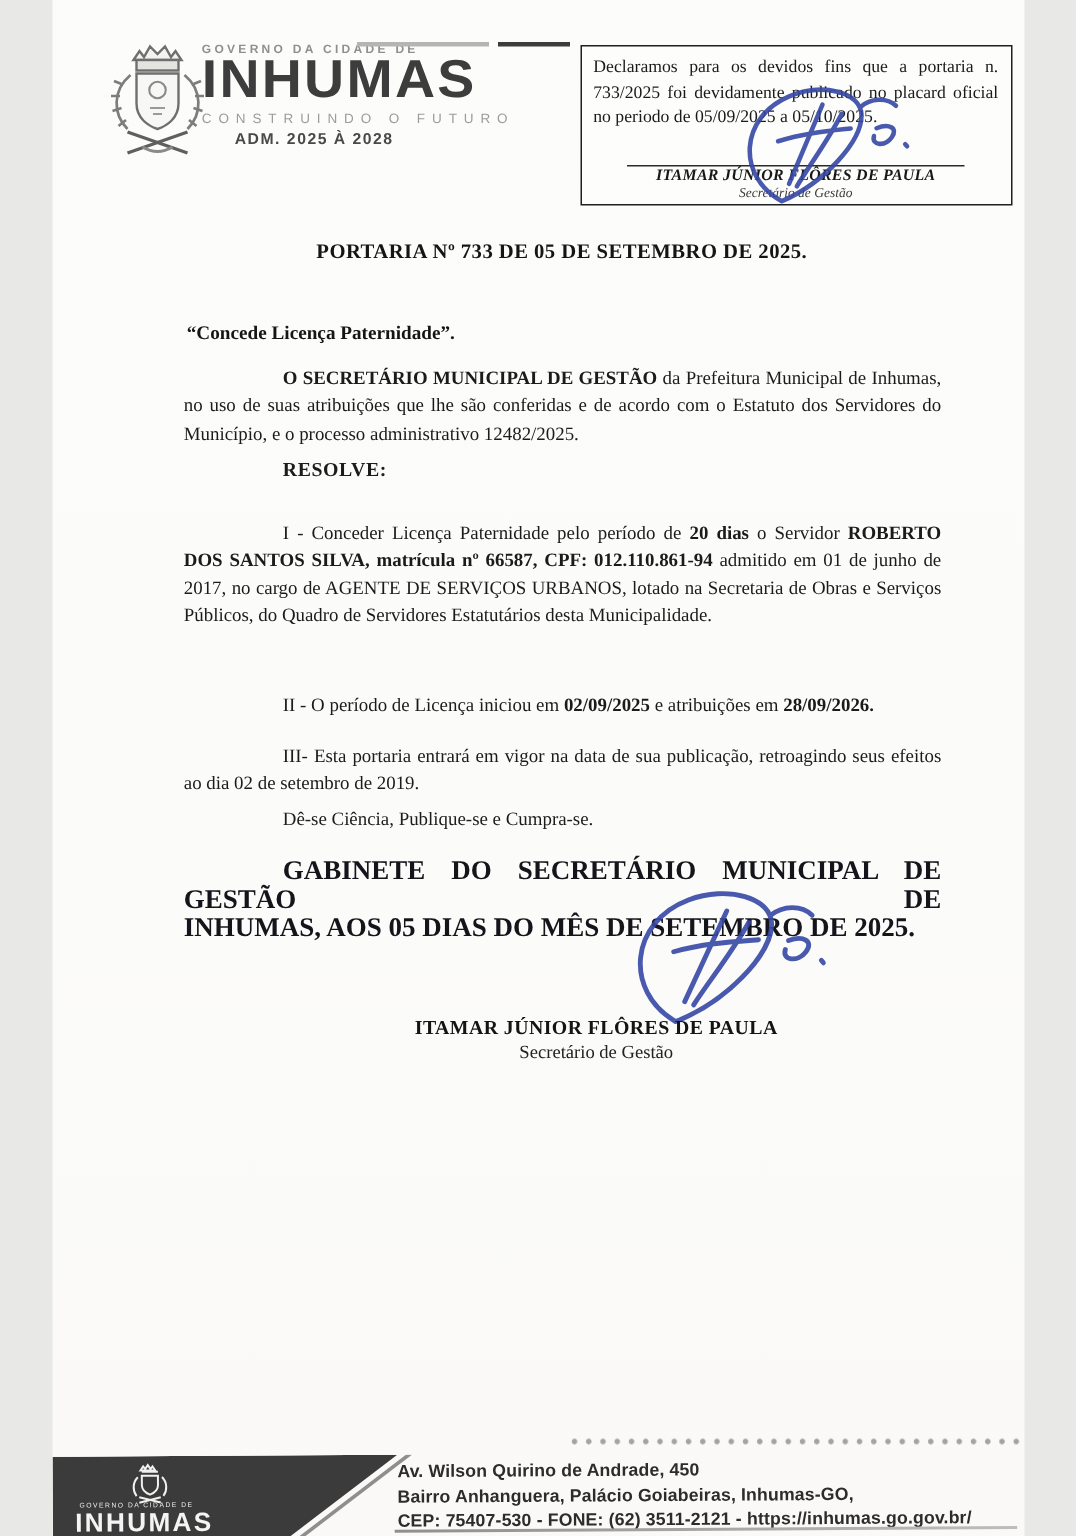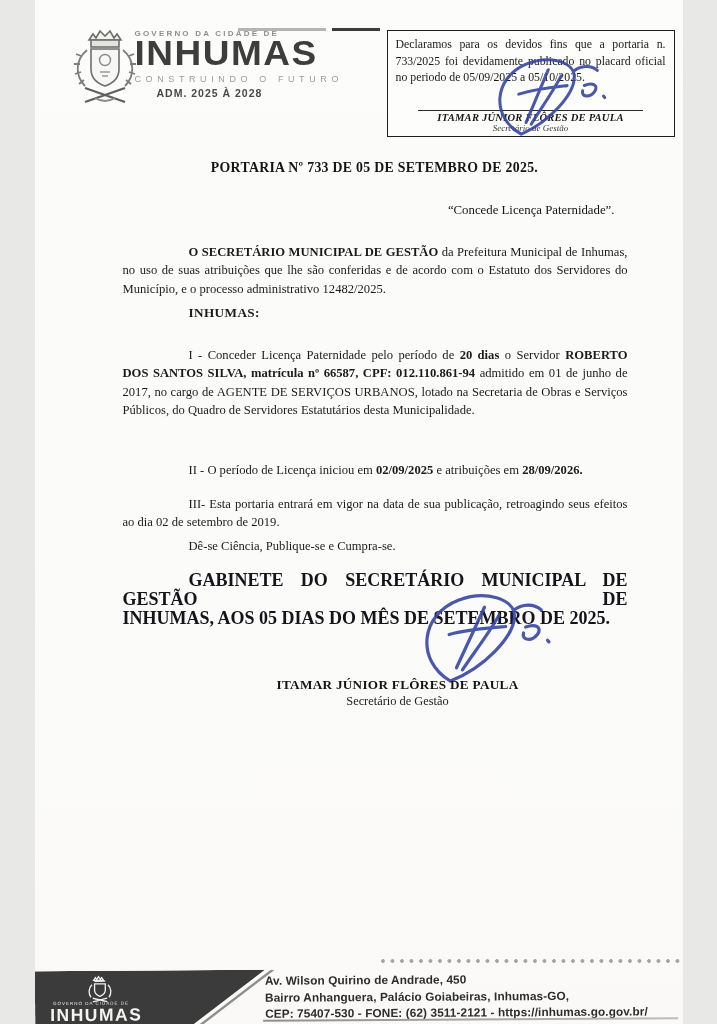--- a/index.html
+++ b/index.html
@@ -28,22 +28,22 @@
   .stamp-text{font-size:11.8px;line-height:16.5px;text-align:justify;color:#1a1a1a;}
   .stamp-signblock{position:absolute;left:0;bottom:3px;width:100%;text-align:center;}
   .stamp-rule{width:225px;margin:0 auto 1px auto;border-top:1.4px solid #2a2a2a;}
   .stamp-name{font-size:10.6px;font-weight:bold;font-style:italic;color:#181818;letter-spacing:.2px;}
   .stamp-role{font-size:9px;font-style:italic;color:#3a3a3a;}
   .sig-small{position:absolute;left:78px;top:24px;pointer-events:none;}
 
   
   .doc-title{position:absolute;left:60px;top:160px;width:560px;text-align:center;
     font-weight:bold;font-size:13.8px;letter-spacing:.3px;color:#151515;}
-  .doc-subject{position:absolute;left:90px;top:203px;width:490px;text-align:right;
-    font-weight:normal;font-size:12.8px;color:#151515;}
+  .doc-subject{position:absolute;left:90px;top:215px;width:490px;text-align:left;
+    font-weight:bold;font-size:12.8px;color:#151515;}
   .par{position:absolute;left:88px;width:505px;font-size:12.6px;line-height:18.6px;
     text-align:justify;color:#1b1b1b;}
   .indent{text-indent:66px;}
   .b{font-weight:bold;}
   .resolve{position:absolute;left:154px;top:305px;font-weight:bold;font-size:13.2px;letter-spacing:.4px;}
   .closing{position:absolute;left:154px;top:539px;font-size:12.6px;}
   .cabinet{position:absolute;left:88px;top:571px;width:505px;font-weight:bold;font-size:18px;line-height:19px;color:#14141a;}
   .cab1{display:block;text-indent:66px;text-align:justify;text-align-last:justify;}
   .cab2{display:block;}
   .signer{position:absolute;left:88px;top:677px;width:550px;text-align:center;}
@@ -130,21 +130,21 @@
         <path d="M198,56 l2 2"></path>
       </g>
     </svg>
   </div>
 
   <div class="doc-title">PORTARIA Nº 733 DE 05 DE SETEMBRO DE 2025.</div>
   <div class="doc-subject">“Concede Licença Paternidade”.</div>
 
   <p class="par indent" style="top:230px;"><span class="b">O SECRETÁRIO MUNICIPAL DE GESTÃO</span><span> da Prefeitura Municipal de Inhumas, no uso de suas atribuições que lhe são conferidas e de acordo com o Estatuto dos Servidores do Município, e o processo administrativo 12482/2025.</span></p>
 
-  <div class="resolve">INHUMAS:</div>
+  <div class="resolve">RESOLVE:</div>
 
   <p class="par indent" style="top:333px;"><span>I - Conceder Licença Paternidade pelo período de </span><span class="b">20 dias</span><span> o Servidor </span><span class="b">ROBERTO DOS SANTOS SILVA, matrícula nº 66587, CPF: 012.110.861-94</span><span> admitido em 01 de junho de 2017, no cargo de AGENTE DE SERVIÇOS URBANOS, lotado na Secretaria de Obras e Serviços Públicos, do Quadro de Servidores Estatutários desta Municipalidade.</span></p>
 
   <p class="par indent" style="top:448px;text-align:left;"><span>II - O período de Licença iniciou em </span><span class="b">02/09/2025</span><span> e atribuições em </span><span class="b">28/09/2026.</span></p>
 
   <p class="par indent" style="top:482px;">III- Esta portaria entrará em vigor na data de sua publicação, retroagindo seus efeitos ao dia 02 de setembro de 2019.</p>
 
   <div class="closing">Dê-se Ciência, Publique-se e Cumpra-se.</div>
 
   <div class="cabinet">

